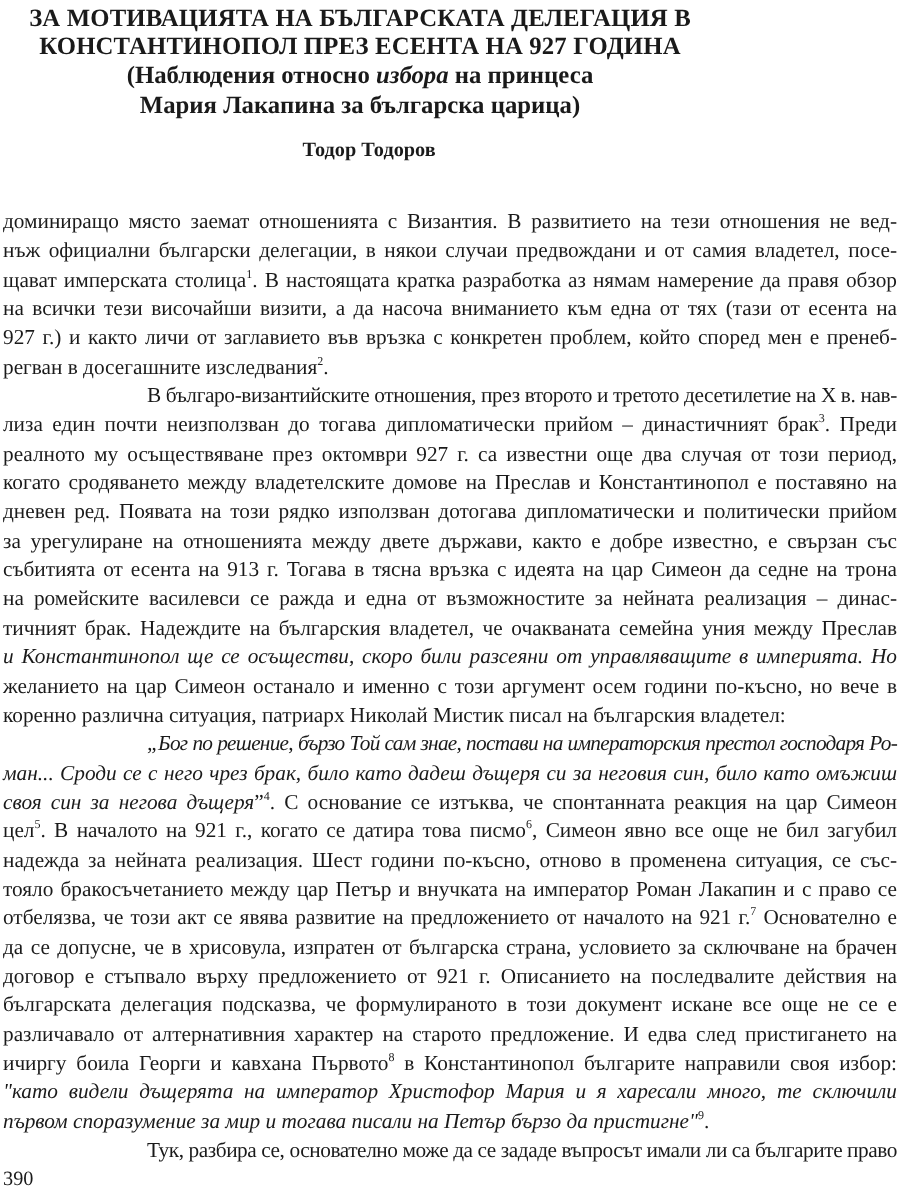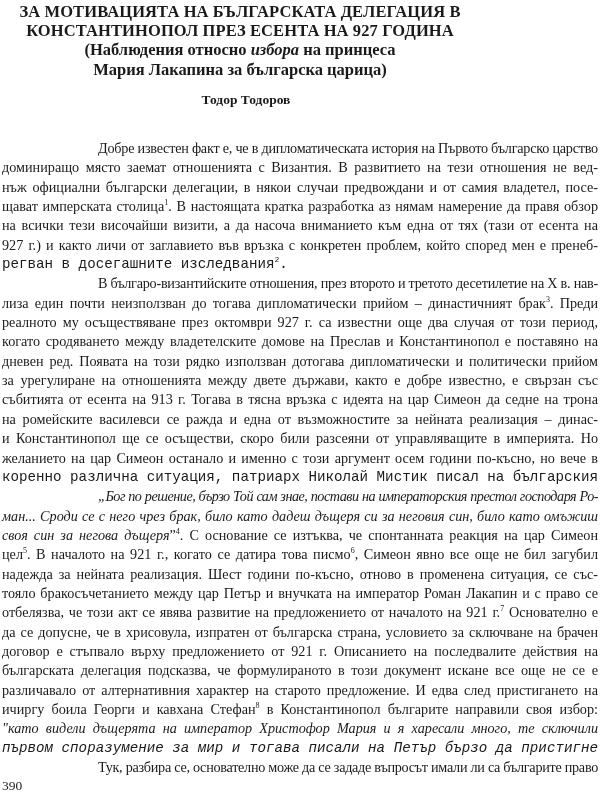--- a/index.html
+++ b/index.html
@@ -55,21 +55,20 @@
     .ln {
       display: block;
       white-space: nowrap;
       text-align: justify;
       text-align-last: justify;
       height: 19.35px;
       overflow: visible;
     }
     .ln.last {
       text-align-last: left;
-      font-family: Liberation Mono, monospace;
     }
     .ln.indent {
       padding-left: 96px;
     }
     .it { font-style: italic; }
     sup {
       font-size: 8px;
       line-height: 0;
       vertical-align: super;
     }
@@ -87,48 +86,48 @@
 <div class="title-block">
   <div class="title-line">ЗА  МОТИВАЦИЯТА НА БЪЛГАРСКАТА ДЕЛЕГАЦИЯ В</div>
   <div class="title-line">КОНСТАНТИНОПОЛ ПРЕЗ ЕСЕНТА НА 927 ГОДИНА</div>
   <div class="subtitle-line"><span>(Наблюдения относно </span><span class="it">избора</span><span> на принцеса</span></div>
   <div class="subtitle-line">Мария Лакапина за българска царица)</div>
 </div>
 
 <div class="author">Тодор Тодоров</div>
 
 <div class="body-text" id="body-text">
-    <div class="ln indent" style="text-align-last: justify; white-space: nowrap; letter-spacing: -0.229px;"><span>Добре известен факт е, че в дипломатическата история на Първото българско царство</span></div>
     <div class="ln" style="text-align-last: justify; white-space: nowrap;"><span>доминиращо място заемат отношенията с Византия. В развитието на тези отношения не вед-</span></div>
     <div class="ln" style="text-align-last: justify; white-space: nowrap;"><span>нъж официални български делегации, в някои случаи предвождани  и от самия владетел, посе-</span></div>
     <div class="ln" style="text-align-last: justify; white-space: nowrap;"><span>щават имперската столица</span><sup>1</sup><span>. В настоящата кратка разработка аз нямам намерение да правя обзор</span></div>
     <div class="ln" style="text-align-last: justify; white-space: nowrap;"><span>на всички тези височайши визити, а да насоча вниманието към една от тях (тази от есента на</span></div>
     <div class="ln" style="text-align-last: justify; white-space: nowrap;"><span>927 г.) и както личи от заглавието във връзка с конкретен проблем, който според мен е пренеб-</span></div>
     <div class="ln last" style="white-space: nowrap;"><span>регван в досегашните изследвания</span><sup>2</sup><span>.</span></div>
     <div class="ln indent" style="text-align-last: justify; white-space: nowrap; letter-spacing: -0.242px;"><span>В българо-византийските отношения, през второто и третото десетилетие на X в. нав-</span></div>
     <div class="ln" style="text-align-last: justify; white-space: nowrap;"><span>лиза един почти неизползван до тогава дипломатически прийом – династичният брак</span><sup>3</sup><span>. Преди</span></div>
     <div class="ln" style="text-align-last: justify; white-space: nowrap;"><span>реалното му осъществяване през октомври 927 г. са известни още два случая от този период,</span></div>
     <div class="ln" style="text-align-last: justify; white-space: nowrap;"><span>когато сродяването между владетелските домове на Преслав и Константинопол е поставяно на</span></div>
     <div class="ln" style="text-align-last: justify; white-space: nowrap;"><span>дневен ред. Появата на този рядко използван дотогава дипломатически и политически прийом</span></div>
     <div class="ln" style="text-align-last: justify; white-space: nowrap;"><span>за урегулиране на отношенията между двете държави, както е добре известно, е свързан със</span></div>
     <div class="ln" style="text-align-last: justify; white-space: nowrap;"><span>събитията от есента на 913 г. Тогава в тясна връзка с идеята на цар Симеон да седне на трона</span></div>
     <div class="ln" style="text-align-last: justify; white-space: nowrap;"><span>на ромейските василевси се ражда и една от възможностите за нейната реализация – динас-</span></div>
-    <div class="ln" style="text-align-last: justify; white-space: nowrap;"><span>и Константинопол ще се осъществи, скоро били разсеяни от управляващите в империята. Но</span></div>
+    <div class="ln" style="text-align-last: justify; white-space: nowrap;"><span>тичният брак. Надеждите на българския владетел, че очакваната семейна уния между Преслав</span></div>
+    <div class="ln" style="text-align-last: justify; white-space: nowrap; font-style: italic;"><span>и Константинопол ще се осъществи, скоро били разсеяни от управляващите в империята. Но</span></div>
     <div class="ln" style="text-align-last: justify; white-space: nowrap;"><span>желанието на цар Симеон останало и именно с този аргумент осем години по-късно, но вече в</span></div>
     <div class="ln last" style="white-space: nowrap;"><span>коренно различна ситуация, патриарх Николай Мистик писал на българския владетел:</span></div>
     <div class="ln indent" style="text-align-last: justify; white-space: nowrap; letter-spacing: -0.487px;"><span class="it">„Бог по решение, бързо Той сам знае, постави на императорския престол господаря Ро-</span></div>
     <div class="ln" style="text-align-last: justify; white-space: nowrap;"><span class="it">ман... Сроди се с него чрез брак, било като дадеш дъщеря си за неговия син, било като омъжиш</span></div>
     <div class="ln" style="text-align-last: justify; white-space: nowrap;"><span class="it">своя син за негова дъщеря</span><span>”</span><sup>4</sup><span>. С основание се изтъква, че спонтанната реакция на цар Симеон</span></div>
     <div class="ln" style="text-align-last: justify; white-space: nowrap;"><span>цел</span><sup>5</sup><span>. В началото на 921 г., когато се датира това писмо</span><sup>6</sup><span>, Симеон явно все още не бил загубил</span></div>
     <div class="ln" style="text-align-last: justify; white-space: nowrap;"><span>надежда за нейната реализация. Шест години по-късно, отново в променена ситуация, се със-</span></div>
     <div class="ln" style="text-align-last: justify; white-space: nowrap;"><span>тояло бракосъчетанието между цар Петър и внучката на император Роман Лакапин и с право се</span></div>
     <div class="ln" style="text-align-last: justify; white-space: nowrap;"><span>отбелязва, че този акт се явява развитие на предложението от началото на 921 г.</span><sup>7</sup><span> Основателно е</span></div>
     <div class="ln" style="text-align-last: justify; white-space: nowrap;"><span>да се допусне, че в хрисовула, изпратен от българска страна, условието за сключване на брачен</span></div>
     <div class="ln" style="text-align-last: justify; white-space: nowrap;"><span>договор е стъпвало върху  предложението от 921 г. Описанието на последвалите действия на</span></div>
     <div class="ln" style="text-align-last: justify; white-space: nowrap;"><span>българската делегация подсказва, че формулираното в този документ искане все още не се е</span></div>
     <div class="ln" style="text-align-last: justify; white-space: nowrap;"><span>различавало от алтернативния характер на старото предложение. И едва след пристигането на</span></div>
-    <div class="ln" style="text-align-last: justify; white-space: nowrap;"><span>ичиргу боила Георги и кавхана Стефан</span><sup>8</sup><span> в Константинопол българите направили своя избор:</span></div>
+    <div class="ln" style="text-align-last: justify; white-space: nowrap;"><span>ичиргу боила Георги и кавхана Първото</span><sup>8</sup><span> в Константинопол българите направили своя избор:</span></div>
     <div class="ln" style="text-align-last: justify; white-space: nowrap;"><span class="it">"като видели дъщерята на император Христофор Мария и я харесали много, те сключили</span></div>
     <div class="ln last" style="white-space: nowrap;"><span class="it">първом споразумение за мир и тогава писали на Петър бързо да пристигне</span><span class="it">"</span><sup>9</sup><span>.</span></div>
     <div class="ln indent" style="text-align-last: justify; white-space: nowrap; letter-spacing: -0.277px;"><span>Тук, разбира се, основателно може да се зададе въпросът имали ли са българите право</span></div>
   </div>
 
 <div class="page-number">390</div>
 
 </body></html>

